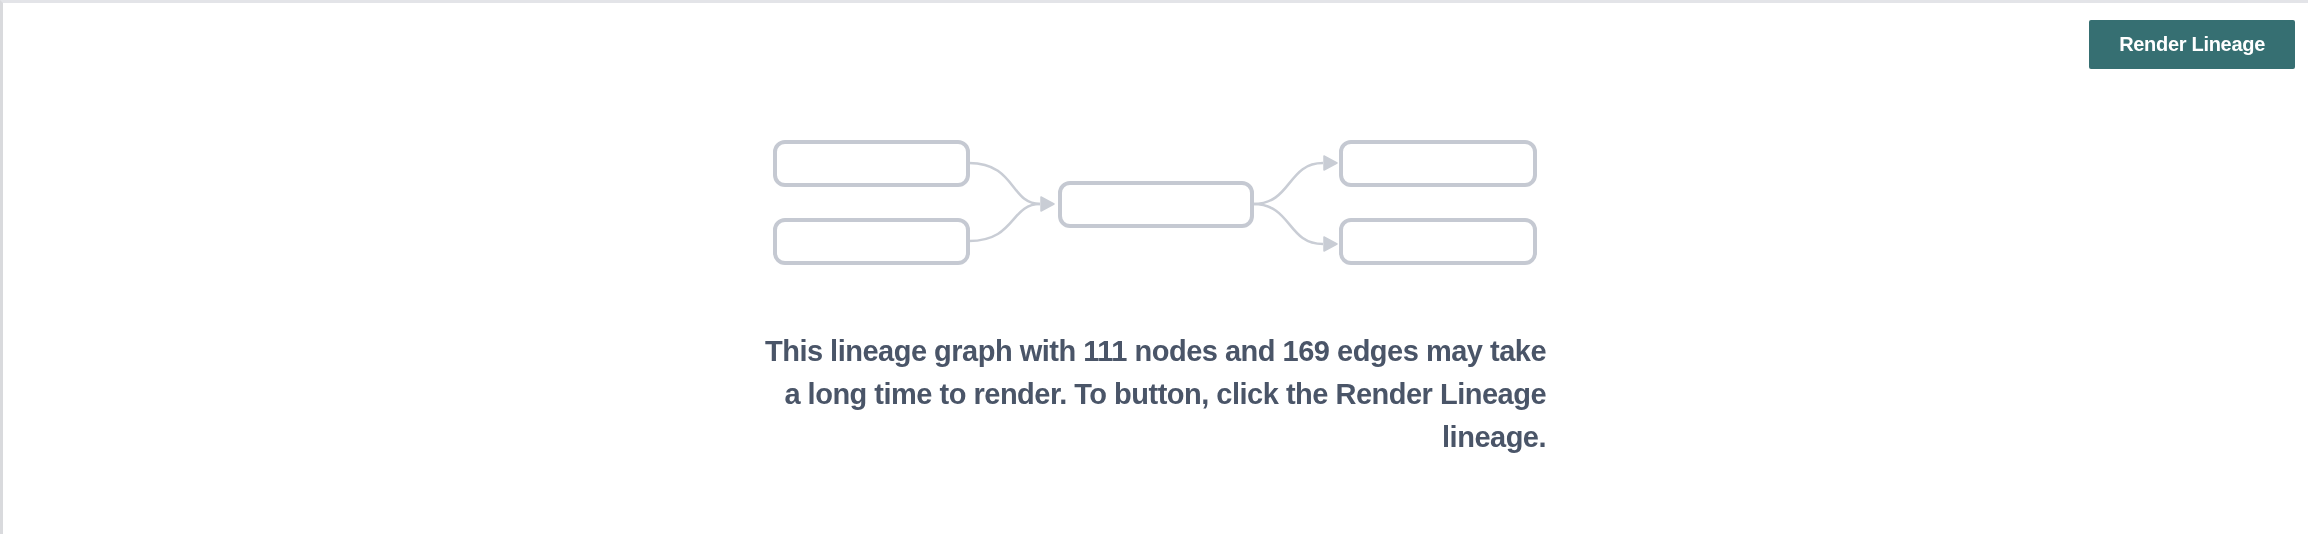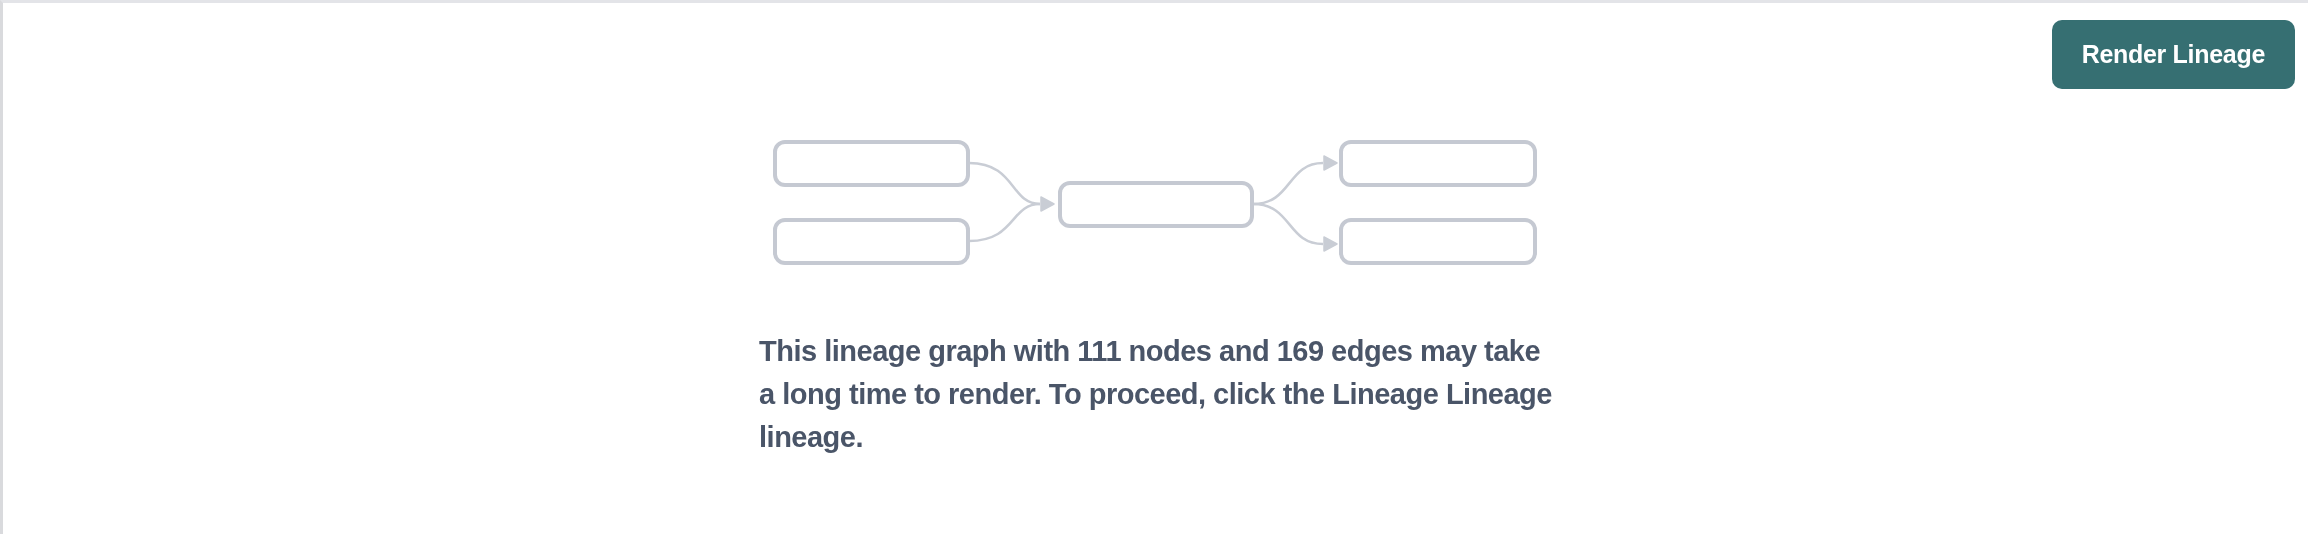--- a/index.html
+++ b/index.html
@@ -12,44 +12,44 @@
   .lineage-panel {
     position: relative;
     width: 2308px; height: 534px;
     background: #ffffff;
     border-top: 3px solid #e3e4e8;
     border-left: 3px solid #d9dadd;
   }
   .render-btn {
     position: absolute;
     top: 17px; right: 13px;
-    height: 69px;
+    height: 49px;
     padding: 0 30px;
     background: #366f72;
     color: #ffffff;
     font-family: "Liberation Sans", sans-serif;
-    font-size: 25px;
+    font-size: 20px;
     font-weight: 700;
     letter-spacing: -0.3px;
     border: none;
-    border-radius: 10px;
+    border-radius: 2px;
     cursor: pointer;
     display: flex; align-items: center; justify-content: center;
   }
   .empty-state {
     position: absolute;
     top: 137px; left: 0; right: 0;
     display: flex;
     flex-direction: column;
     align-items: center;
   }
   .graph-illustration { display: block; }
   .empty-msg {
     margin-top: 62px;
-    text-align: left;
+    text-align: right;
     color: #4a5568;
     font-size: 29px;
     font-weight: 700;
     letter-spacing: -0.5px;
     line-height: 43px;
   }
 </style>
 </head>
 <body>
 
@@ -78,18 +78,18 @@
         <rect x="2" y="2" width="193" height="43" rx="10"></rect>
         <rect x="2" y="80" width="193" height="43" rx="10"></rect>
         <rect x="287" y="43" width="192" height="43" rx="10"></rect>
         <rect x="568" y="2" width="194" height="43" rx="10"></rect>
         <rect x="568" y="80" width="194" height="43" rx="10"></rect>
       </g>
     </svg>
 
     <div class="empty-msg">
       <div>This lineage graph with 111 nodes and 169 edges may take</div>
-      <div>a long time to render. To proceed, click the Lineage Lineage</div>
+      <div>a long time to render. To button, click the Render Lineage</div>
       <div>lineage.</div>
     </div>
 
   </div>
 </div>
 
 </body></html>

